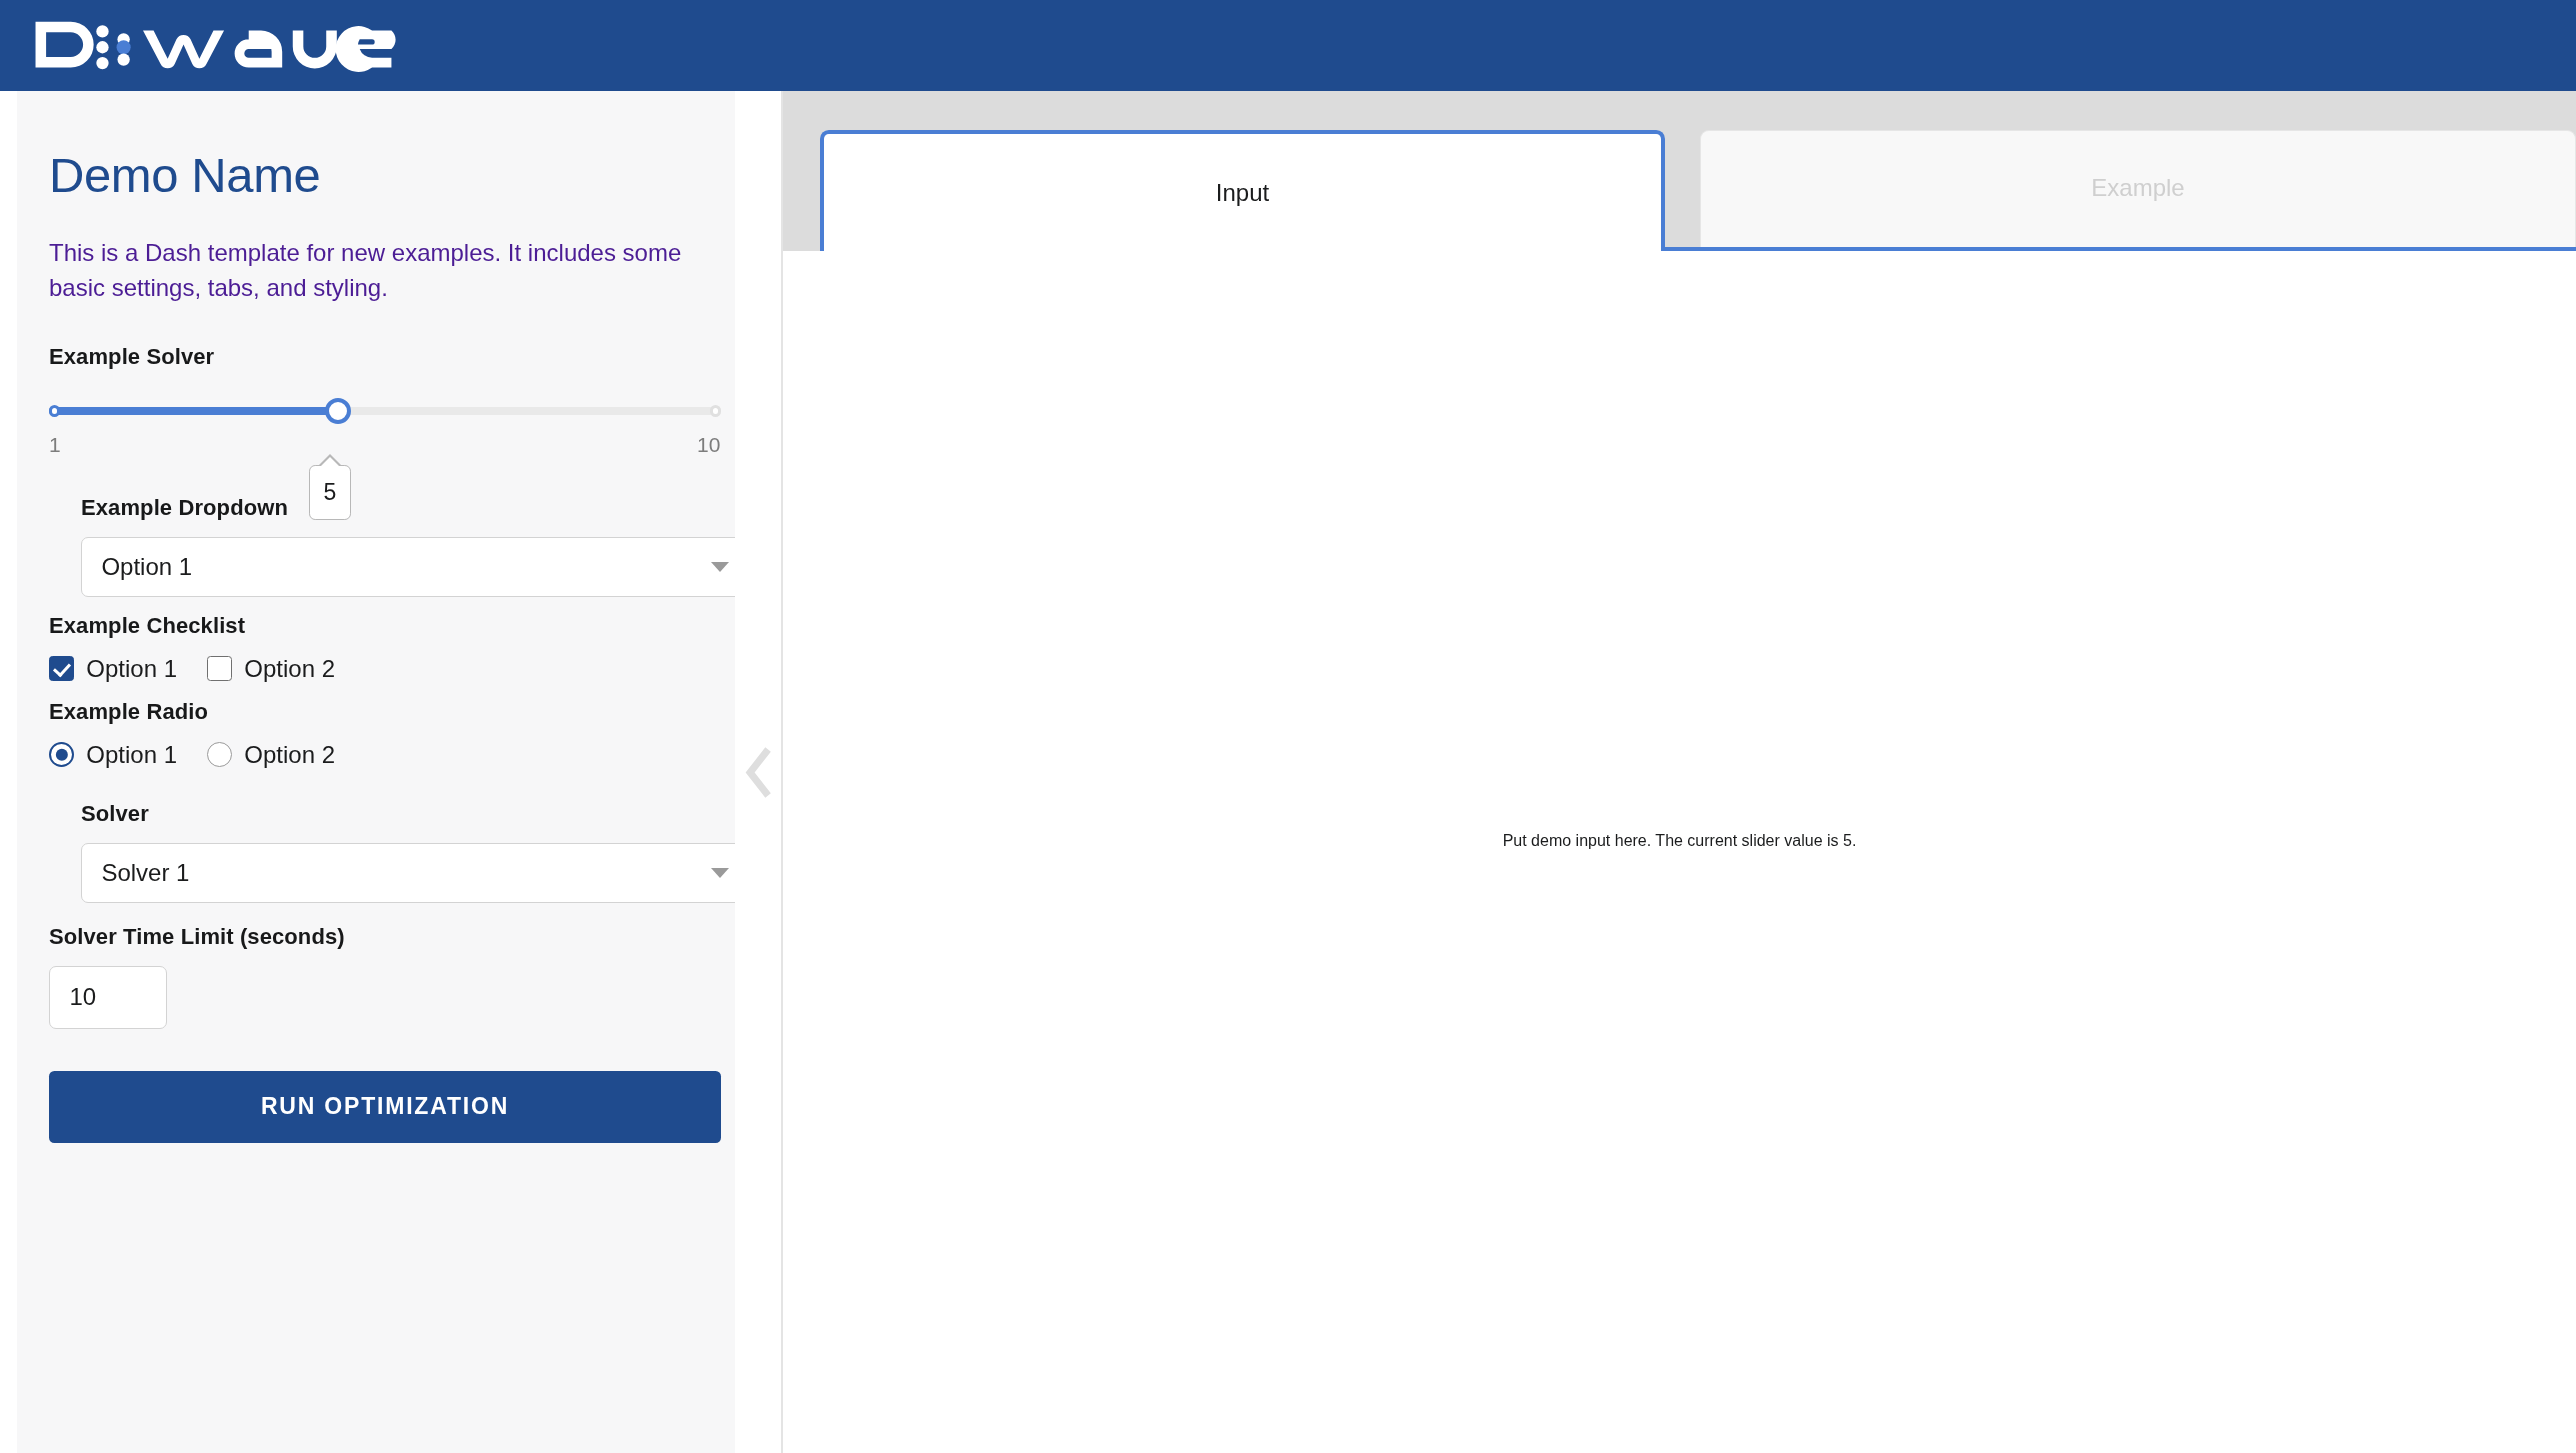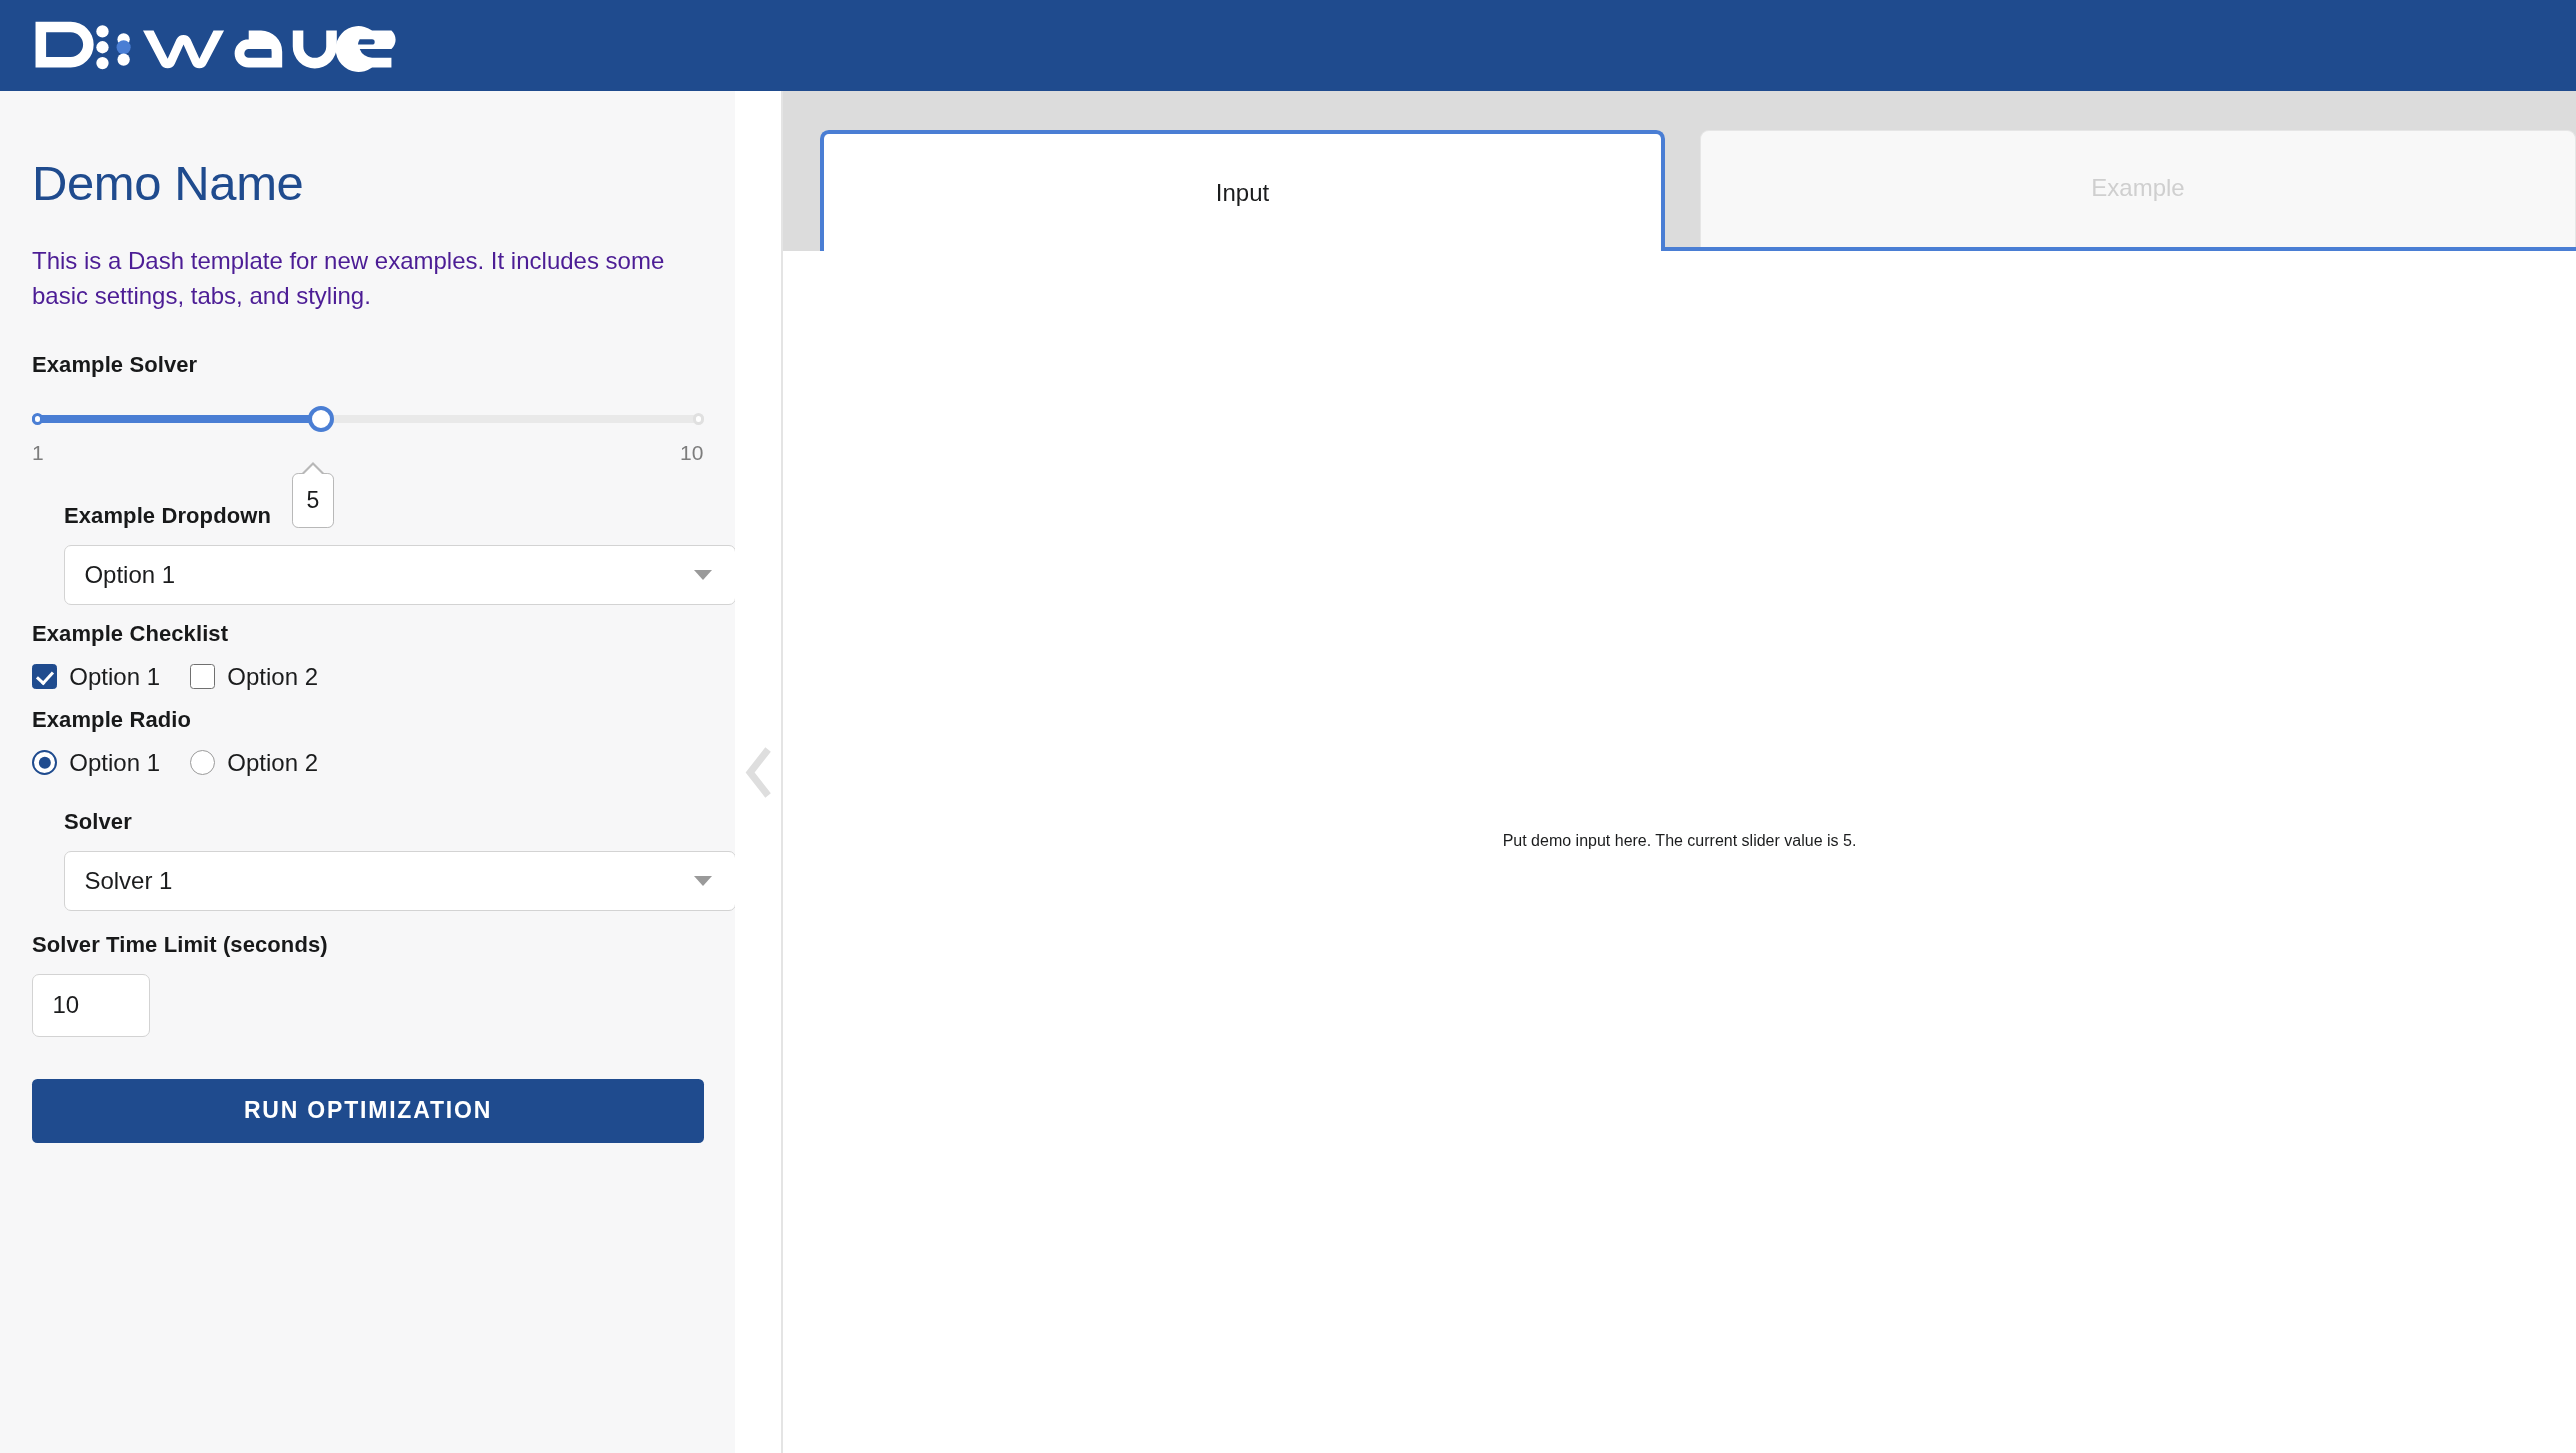--- a/index.html
+++ b/index.html
@@ -32,24 +32,24 @@
   .page {
     position: absolute;
     left: 0; top: 91px;
     width: 2576px; height: 1362px;
     background: #ffffff;
   }
 
   
   .sidebar {
     position: absolute;
-    left: 0; top: 0;
+    left: 17px; top: 0;
     width: 735px; height: 1362px;
     background: #f7f7f8;
-    padding: 12px 32px;
+    padding: 4px 32px;
     overflow: hidden;
   }
 
   .demo-title {
     margin-top: 55px;
     font-size: 49px;
     font-weight: 400;
     color: #1f4b8e;
     letter-spacing: -0.4px;
     line-height: 1.05;
@@ -253,21 +253,21 @@
     display: flex;
     align-items: center;
     padding: 0 19.4px;
     font-size: 24px;
     color: #1b1c1d;
   }
 
   
   .run-btn {
     margin-top: 42px;
-    width: 672px; height: 64px;
+    width: 672px; height: 72px;
     background: #1f4b8e;
     border: none;
     border-radius: 5.3px;
     color: #ffffff;
     font-size: 23px;
     font-weight: bold;
     letter-spacing: 1.8px;
     font-family: "Liberation Sans", sans-serif;
     display: flex;
     align-items: center;

